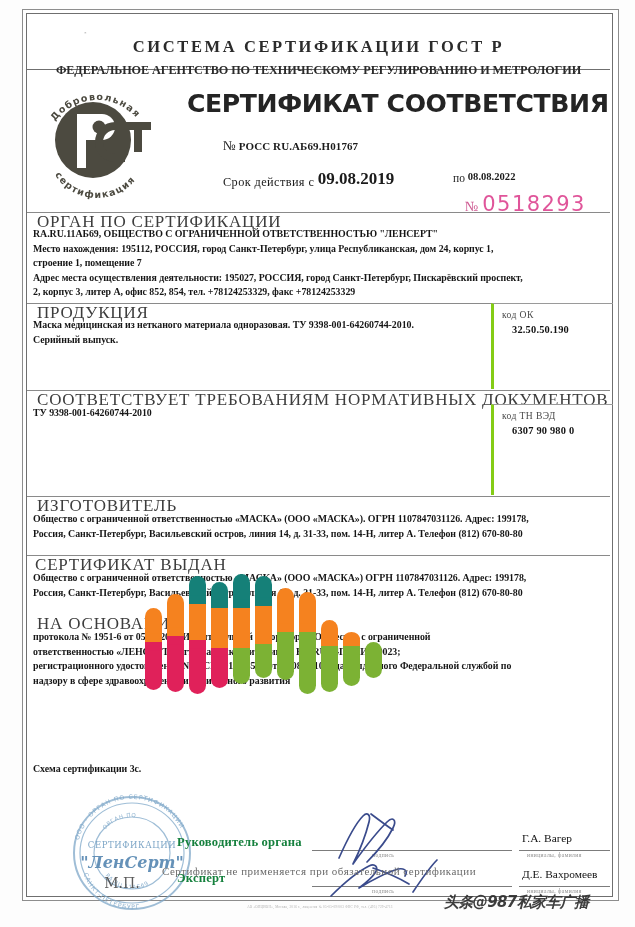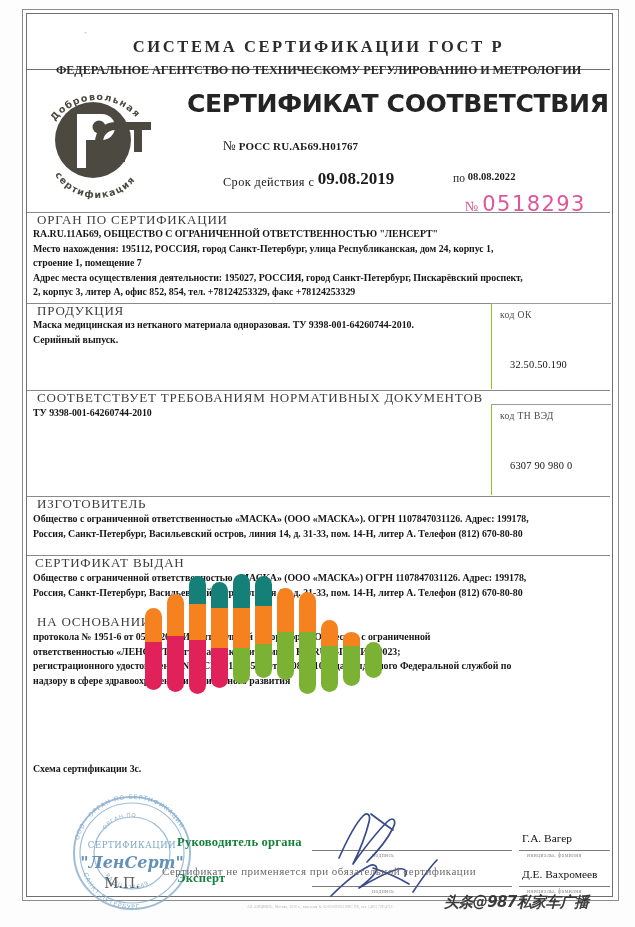--- a/index.html
+++ b/index.html
@@ -86,44 +86,44 @@
   }
   .blank-no .nsym{font-size:14px;color:#cf5b93;}
   .blank-no .val{
     font-family:"DejaVu Sans", sans-serif;
     font-size:21px;letter-spacing:1.4px;color:#e0559a;
   }
   
   .sec-h{
     position:absolute;
     font-family:"Liberation Serif", serif;
-    font-size:13px;letter-spacing:0.8px;
+    font-size:17px;letter-spacing:0.8px;
     color:#3d3d3d;white-space:nowrap;
   }
   .sec-rule{
     position:absolute;height:1px;background:#8a8a8a;
   }
   .body-txt{
     position:absolute;
     font-size:9.9px;font-weight:bold;line-height:14.6px;
     color:#161616;letter-spacing:-0.05px;
   }
   
   .codebox{
     position:absolute;left:464px;width:119px;
-    border-left:1px solid #84cc16;
+    border-left:3px solid #84cc16;
     border-top:1px solid #9a9a9a;
   }
   .codebox .lbl{
     font-size:9.6px;color:#4a4a4a;letter-spacing:0.4px;
     padding:5px 0 0 8px;
   }
   .codebox .val{
-    font-size:10.4px;font-weight:normal;color:#131313;
-    padding:4px 0 0 18px;letter-spacing:0.2px;margin-top:35px;
+    font-size:10.4px;font-weight:bold;color:#131313;
+    padding:4px 0 0 18px;letter-spacing:0.2px;
   }
   
   .bars{
     position:absolute;left:0;top:0;width:583px;height:880px;
     pointer-events:none;
   }
   
   .sig-label{
     position:absolute;font-size:12.6px;font-weight:bold;
     color:#15803d;letter-spacing:0.2px;white-space:nowrap;

